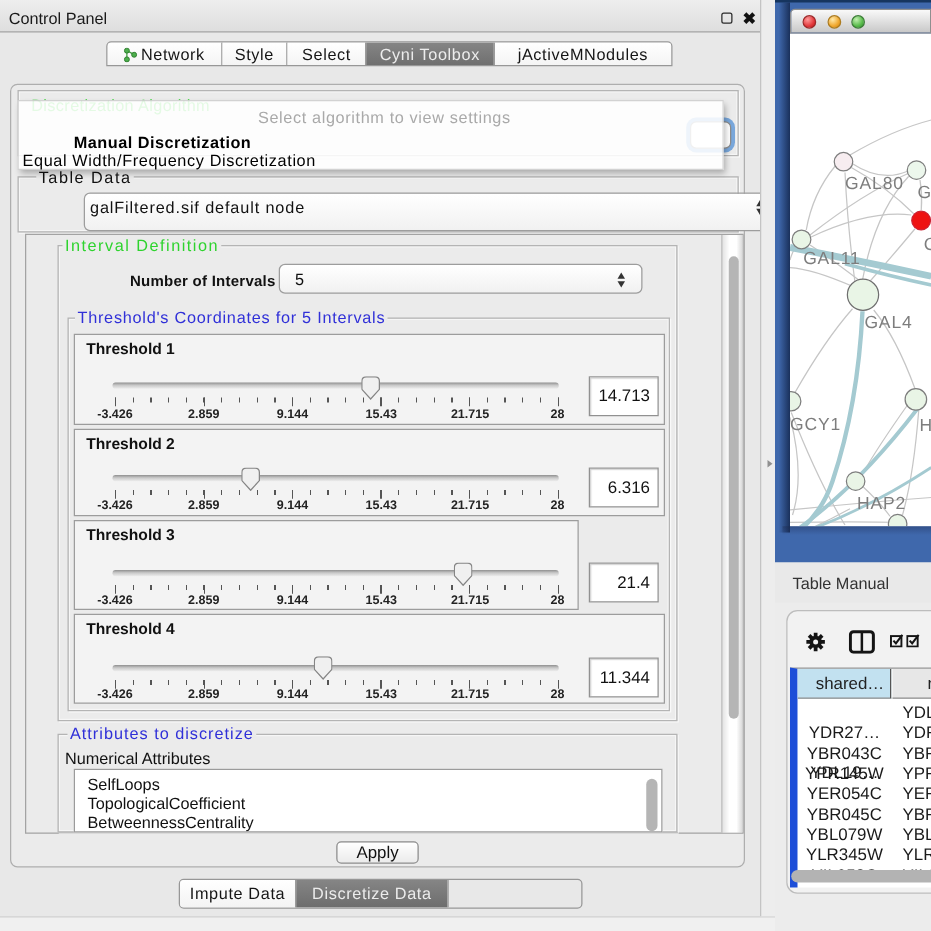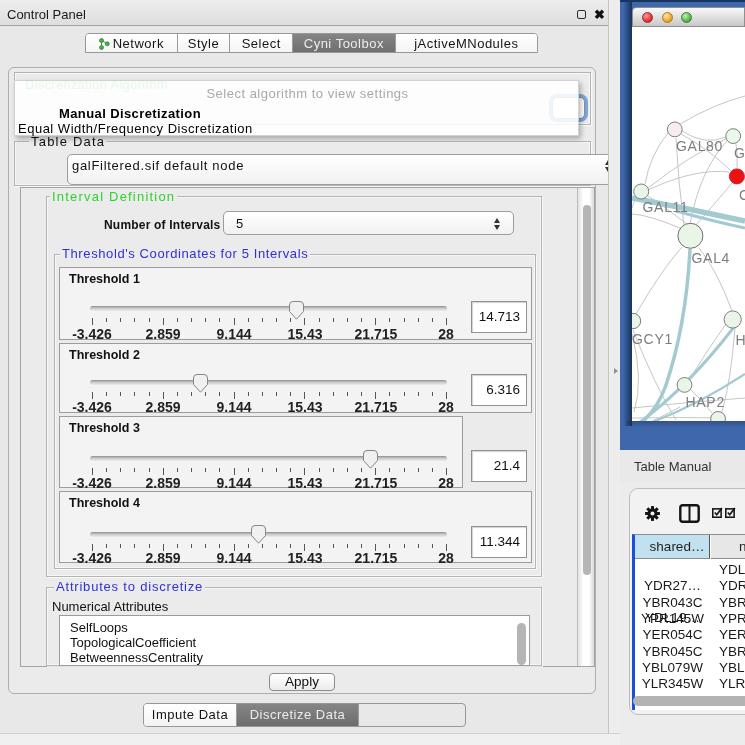--- a/index.html
+++ b/index.html
@@ -9,21 +9,21 @@
 .grouplab { position:absolute; font-size:13px; background:#ebebeb; padding:0 2px; line-height:13px;text-align:right; }
 .etched { border:1px solid #b4b4b4; box-shadow:inset 0 0 0 1px rgba(255,255,255,0.55), 1px 1px 0 rgba(255,255,255,0.7); }
 .tpanel { background:#f3f3f3; border:1px solid #9c9c9c; }
 .tlabel { position:absolute; left:9px; top:4px; font-size:12.5px; font-weight:bold; color:#111; }
 .track { position:absolute; left:30px; top:38px; width:357px; height:5px; border-radius:3px;
   background:linear-gradient(180deg,#8f8f8f 0%,#c9c9c9 45%,#ededed 100%); }
 .minor { position:absolute; left:32px; top:50px; width:356px; height:4px;
   background:repeating-linear-gradient(90deg,#555 0px,#555 1px,transparent 1px,transparent 14.16px); }
 .major { position:absolute; left:32px; top:50px; width:356px; height:7px;
   background:repeating-linear-gradient(90deg,#555 0px,#555 1px,transparent 1px,transparent 70.8px); }
-.ticklab { position:absolute; top:58px; width:60px; text-align:center; font-size:14px; font-weight:bold; color:#222; }
+.ticklab { position:absolute; top:58px; width:60px; text-align:center; font-size:10px; font-weight:bold; color:#222; }
 .valbox { position:absolute; left:411px; top:33px; width:56px; height:32px; background:#fff;
   border:1px solid #919191; box-shadow:inset 1px 1px 1px rgba(0,0,0,0.18); font-size:13.5px; color:#111;
   text-align:right; padding-right:6px; line-height:30px; }
 .thumb { position:absolute; top:33px; }
 .combo { position:absolute; background:linear-gradient(180deg,#ffffff,#f1f1f1); border:1px solid #9d9d9d;
   border-radius:5px; font-size:13px; color:#111; }
 .arrows { position:absolute; width:7px; height:12px; }
 .arrows .up { position:absolute; top:0; left:0; width:0; height:0; border-left:3.5px solid transparent;
   border-right:3.5px solid transparent; border-bottom:5px solid #333; }
 .arrows .dn { position:absolute; bottom:0; left:0; width:0; height:0; border-left:3.5px solid transparent;
@@ -286,21 +286,21 @@
 </svg>
 <svg class="abs" style="left:712px;top:507px;" width="11" height="11" viewBox="0 0 10 10">
   <rect x="0.7" y="1.7" width="7.6" height="7.6" fill="none" stroke="#141414" stroke-width="1.4"></rect>
   <path d="M2.5,5 L4.3,7 L9,0.8" fill="none" stroke="#141414" stroke-width="1.5"></path>
 </svg>
 <svg class="abs" style="left:725px;top:507px;" width="11" height="11" viewBox="0 0 10 10">
   <rect x="0.7" y="1.7" width="7.6" height="7.6" fill="none" stroke="#141414" stroke-width="1.4"></rect>
   <path d="M2.5,5 L4.3,7 L9,0.8" fill="none" stroke="#141414" stroke-width="1.5"></path>
 </svg>
 
-<div class="abs" style="left:632px;top:534px;width:113px;height:176px;background:#fff;border-top:1px solid #8d8d8d;border-left:3px solid #1d4ed8;overflow:hidden;">
+<div class="abs" style="left:632px;top:534px;width:113px;height:176px;background:#fff;border-top:1px solid #8d8d8d;border-left:6px solid #1d4ed8;overflow:hidden;">
   <div style="position:absolute;left:0;top:0;width:75px;height:24px;background:#c2e1f0;border-right:1px solid #555;border-bottom:1px solid #8d8d8d;text-align:center;text-indent:10px;font-size:13.5px;color:#222;line-height:23px;">shared…</div>
   <div style="position:absolute;left:76px;top:0;width:60px;height:24px;background:#e7e7e7;border-bottom:1px solid #8d8d8d;font-size:13.5px;color:#222;line-height:23px;">
       <span style="position:absolute;left:28px;">n</span>
     </div>
   <div class="row1" style="top:27px;margin-top:48px;">YDL19…</div>
     <div class="row2" style="top:27px;">YDL194W</div>
   <div class="row1" style="top:43px;">YDR27…</div>
     <div class="row2" style="top:43px;">YDR277C</div>
   <div class="row1" style="top:60px;">YBR043C</div>
     <div class="row2" style="top:60px;">YBR043C</div>

